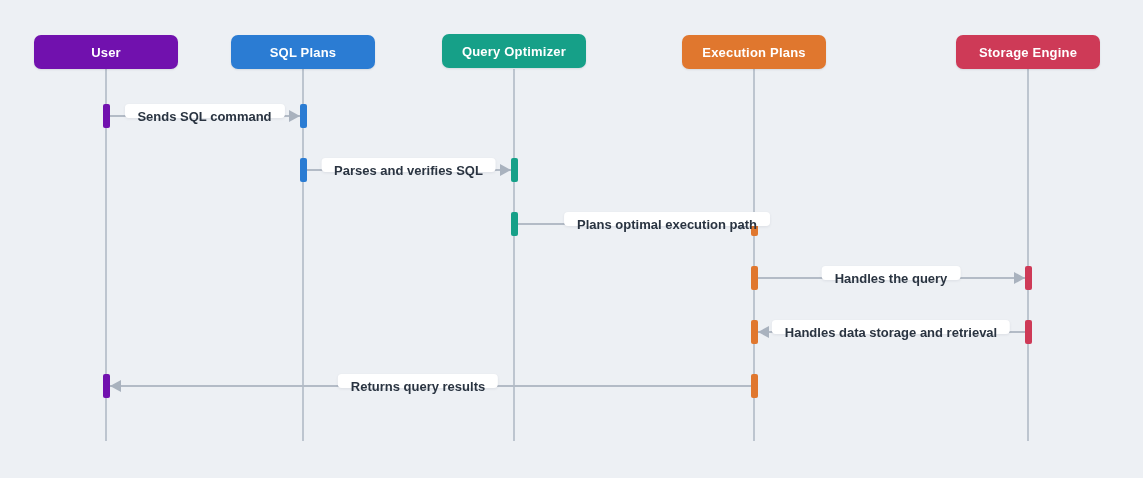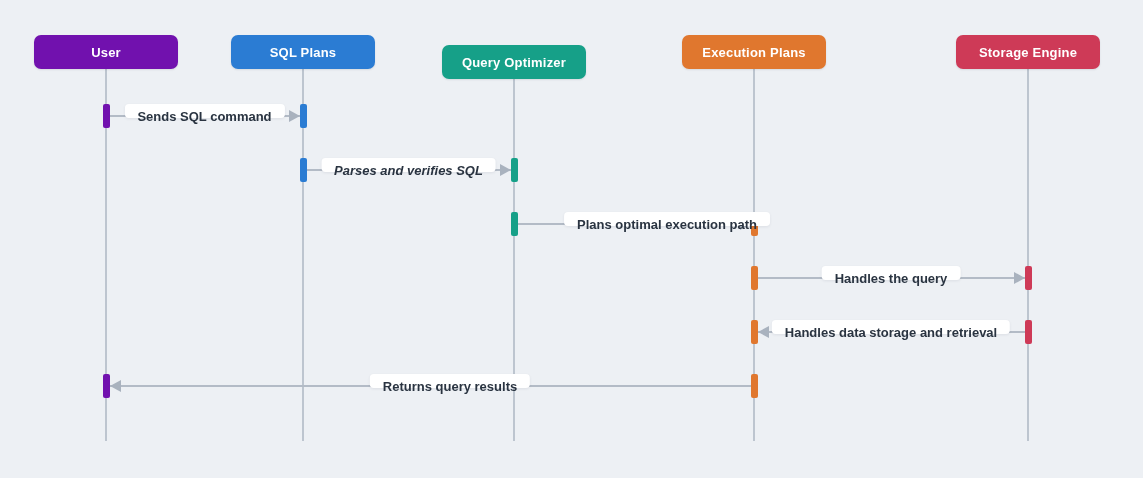--- a/index.html
+++ b/index.html
@@ -81,21 +81,21 @@
   <div id="actors-layer">
       <div class="lifeline" style="left: 105px; top: 69px; height: 372px;"></div>
       <div class="actor-box" style="left: 34px; top: 35px; background: rgb(113, 17, 174);">
         <span class="actor-label">User</span>
       </div>
       <div class="lifeline" style="left: 302px; top: 69px; height: 372px;"></div>
       <div class="actor-box" style="left: 231px; top: 35px; background: rgb(43, 124, 211);">
         <span class="actor-label">SQL Plans</span>
       </div>
       <div class="lifeline" style="left: 513px; top: 69px; height: 372px;"></div>
-      <div class="actor-box" style="left: 442px; top: 45px; background: rgb(22, 160, 136);">
+      <div class="actor-box" style="left: 442px; top: 34px; background: rgb(22, 160, 136);">
         <span class="actor-label">Query Optimizer</span>
       </div>
       <div class="lifeline" style="left: 753px; top: 69px; height: 372px;"></div>
       <div class="actor-box" style="left: 682px; top: 35px; background: rgb(224, 119, 46);">
         <span class="actor-label">Execution Plans</span>
       </div>
       <div class="lifeline" style="left: 1027px; top: 69px; height: 372px;"></div>
       <div class="actor-box" style="left: 956px; top: 35px; background: rgb(206, 58, 87);">
         <span class="actor-label">Storage Engine</span>
       </div>
@@ -103,35 +103,35 @@
   <div id="messages-layer">
       <div class="msg-line" style="left: 106px; width: 197px; top: 115px;"></div>
       <div class="arrowhead right" style="top: 110px; left: 288.5px;"></div>
       <div class="activation-bar" style="left: 102.5px; top: 104px; background: rgb(113, 17, 174);"></div>
       <div class="activation-bar" style="left: 299.5px; top: 104px; background: rgb(43, 124, 211);"></div>
       <div class="msg-label" style="left: 204.5px; top: 103.5px;">Sends SQL command</div>
       <div class="msg-line" style="left: 303px; width: 211px; top: 169px;"></div>
       <div class="arrowhead right" style="top: 164px; left: 499.5px;"></div>
       <div class="activation-bar" style="left: 299.5px; top: 158px; background: rgb(43, 124, 211);"></div>
       <div class="activation-bar" style="left: 510.5px; top: 158px; background: rgb(22, 160, 136);"></div>
-      <div class="msg-label" style="left: 408.5px; top: 157.5px; font-style: italic;">Parses and verifies SQL</div>
+      <div class="msg-label" style="left: 408.5px; top: 157.5px;">Parses and verifies SQL</div>
       <div class="msg-line" style="left: 514px; width: 240px; top: 223px;"></div>
       <div class="arrowhead right" style="top: 218px; left: 739.5px;"></div>
       <div class="activation-bar" style="left: 510.5px; top: 212px; background: rgb(22, 160, 136);"></div>
       <div class="activation-bar" style="left: 750.5px; top: 212px; background: rgb(224, 119, 46);"></div>
       <div class="msg-label" style="left: 634px; top: 211.5px; margin-left: 33px;">Plans optimal execution path</div>
       <div class="msg-line" style="left: 754px; width: 274px; top: 277px;"></div>
       <div class="arrowhead right" style="top: 272px; left: 1013.5px;"></div>
       <div class="activation-bar" style="left: 750.5px; top: 266px; background: rgb(224, 119, 46);"></div>
       <div class="activation-bar" style="left: 1024.5px; top: 266px; background: rgb(206, 58, 87);"></div>
       <div class="msg-label" style="left: 891px; top: 265.5px;">Handles the query</div>
       <div class="msg-line" style="left: 754px; width: 274px; top: 331px;"></div>
       <div class="arrowhead left" style="top: 326px; left: 757.5px;"></div>
       <div class="activation-bar" style="left: 1024.5px; top: 320px; background: rgb(206, 58, 87);"></div>
       <div class="activation-bar" style="left: 750.5px; top: 320px; background: rgb(224, 119, 46);"></div>
       <div class="msg-label" style="left: 891px; top: 319.5px;">Handles data storage and retrieval</div>
       <div class="msg-line" style="left: 106px; width: 648px; top: 385px;"></div>
       <div class="arrowhead left" style="top: 380px; left: 109.5px;"></div>
       <div class="activation-bar" style="left: 750.5px; top: 374px; background: rgb(224, 119, 46);"></div>
       <div class="activation-bar" style="left: 102.5px; top: 374px; background: rgb(113, 17, 174);"></div>
-      <div class="msg-label" style="left: 450px; top: 373.5px;">Returns query results</div>
+      <div class="msg-label" style="left: 418px; top: 373.5px;">Returns query results</div>
     </div>
 </div>
 
 </body></html>

